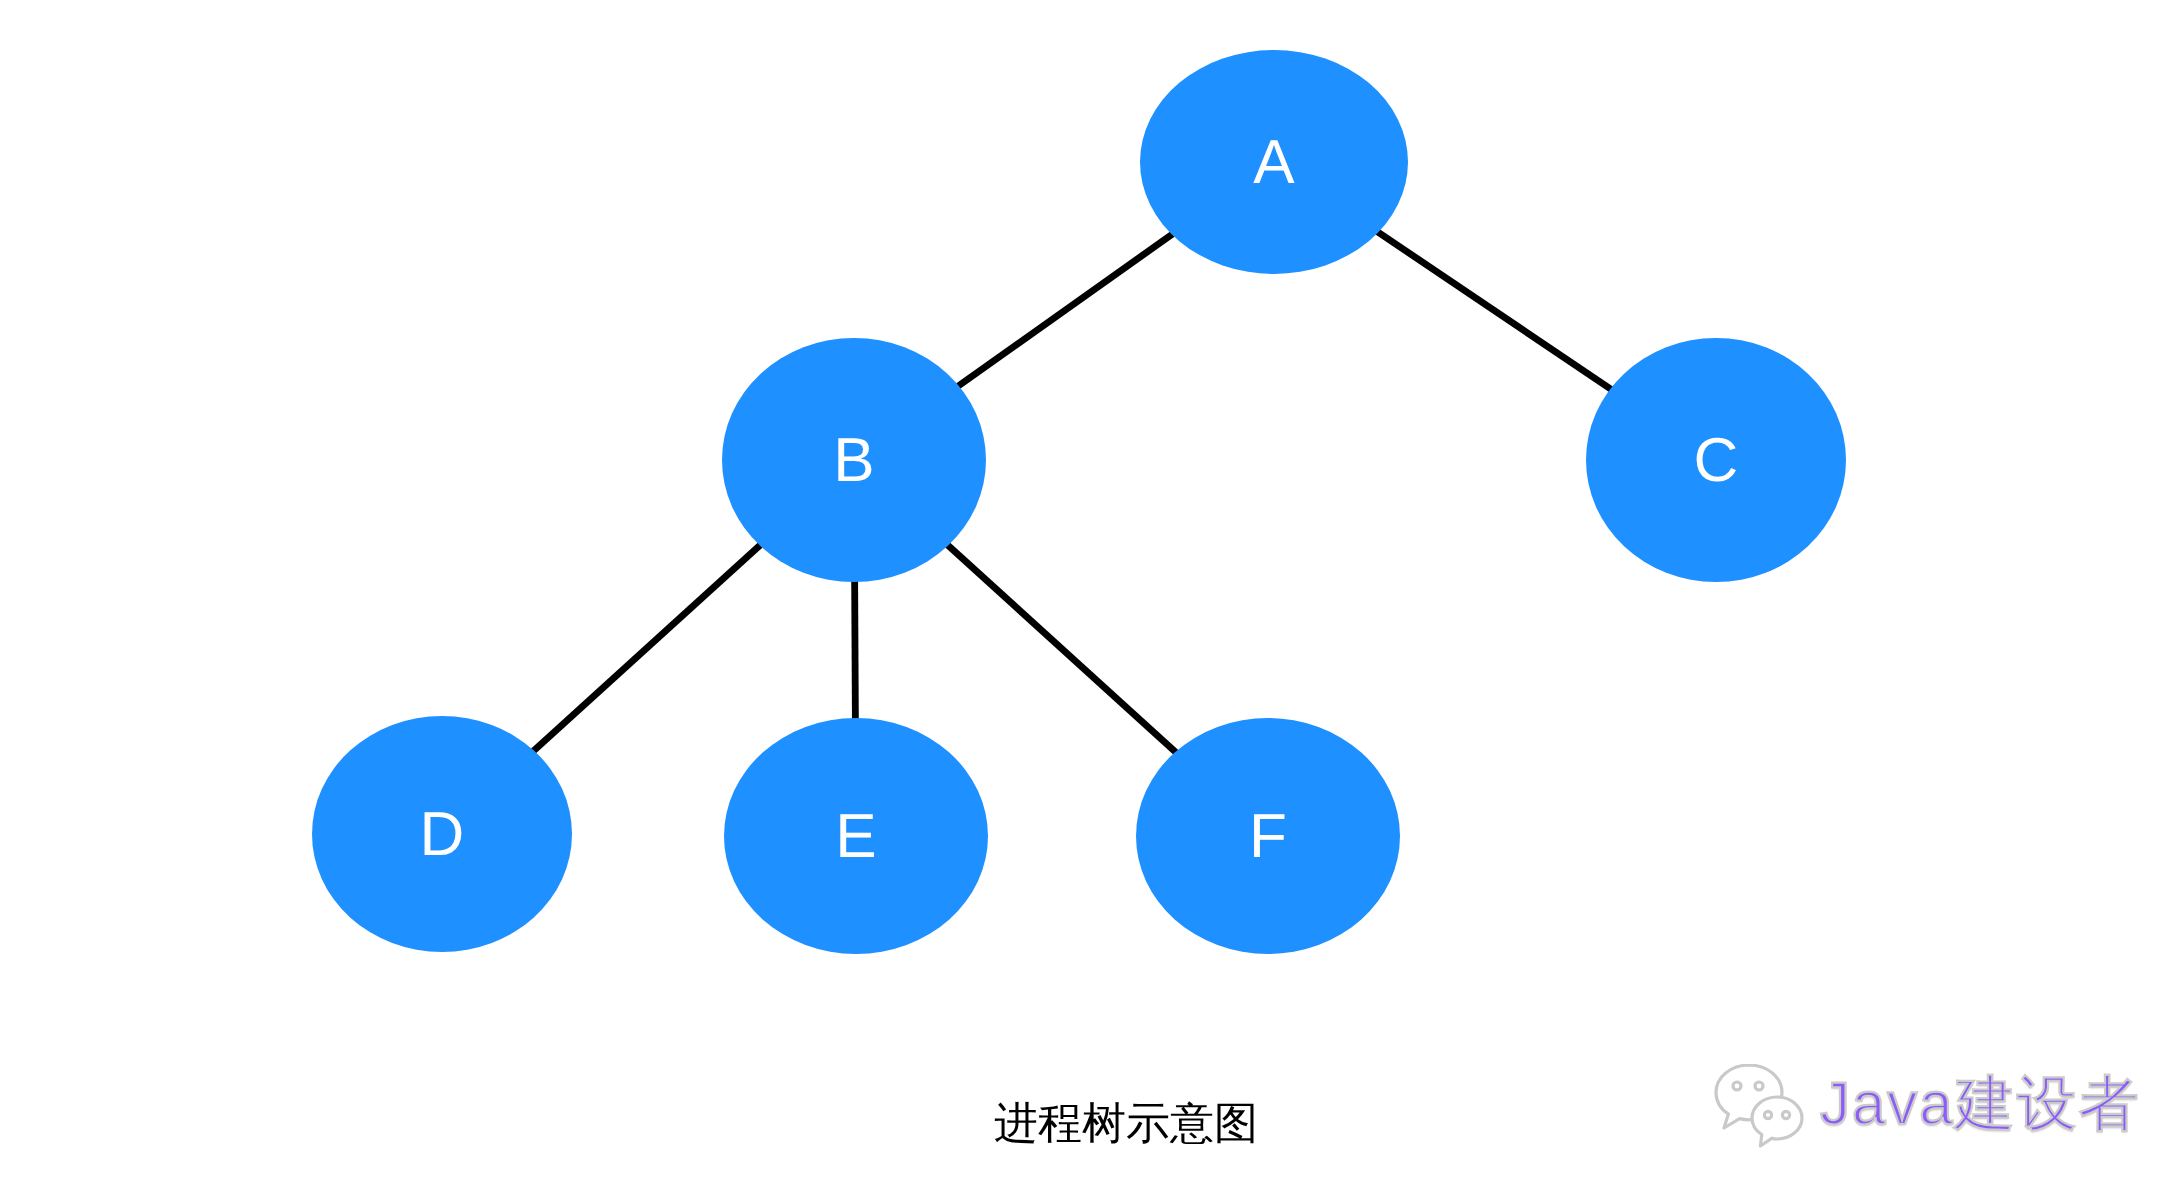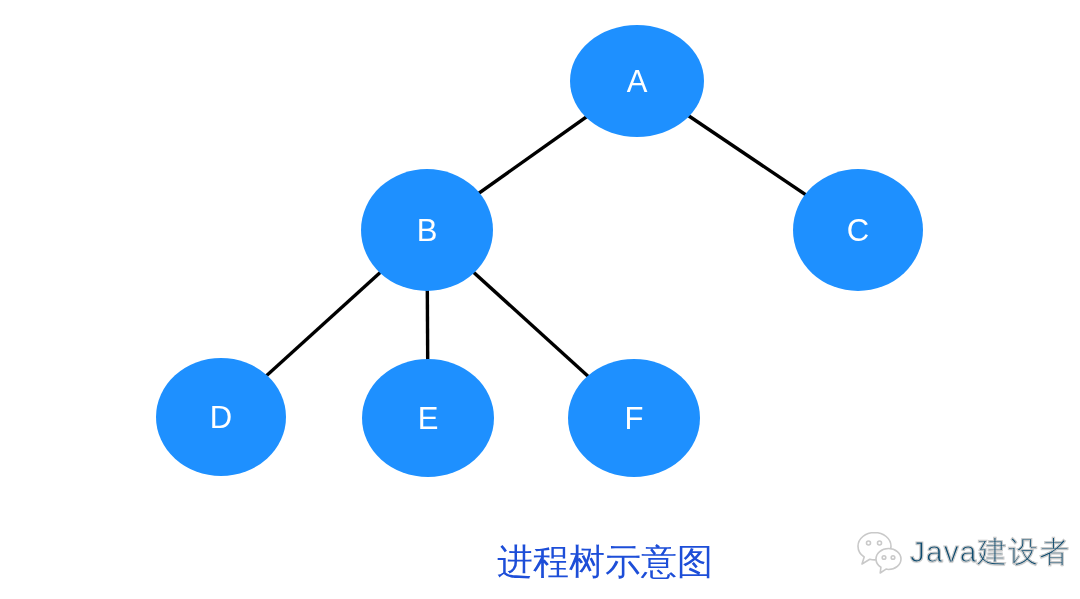--- a/index.html
+++ b/index.html
@@ -8,35 +8,35 @@
     background: #ffffff;
     font-family: "Liberation Sans", sans-serif;
     position: relative;
     overflow: hidden;
   }
   .stage { position: absolute; left: 0; top: 0; width: 1080px; height: 599px; }
   .tree-svg { position: absolute; left: 0; top: 0; }
   .caption {
     position: absolute;
     left: 497px; top: 547px;
-    font-size: 36px;
+    font-size: 22px;
     line-height: 29px;
-    color: #1d4ed8;
+    color: #000000;
     white-space: nowrap;
   }
   .watermark {
     position: absolute;
     left: 855px; top: 527px;
     display: flex;
     align-items: center;
     gap: 5px;
   }
   .watermark-text {
     font-size: 30px;
-    color: #0c4a6e;
+    color: #8b5cf6;
     -webkit-text-stroke: 1.1px #cbcbcb;
     text-shadow: 0 1px 1px #d9d9d9;
     white-space: nowrap;
     letter-spacing: 1px;
   }
 </style>
 </head>
 <body>
 
 <div class="stage">

